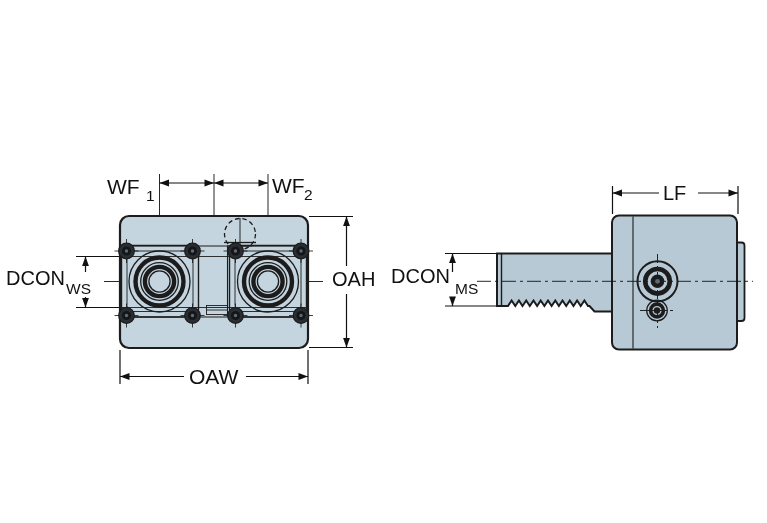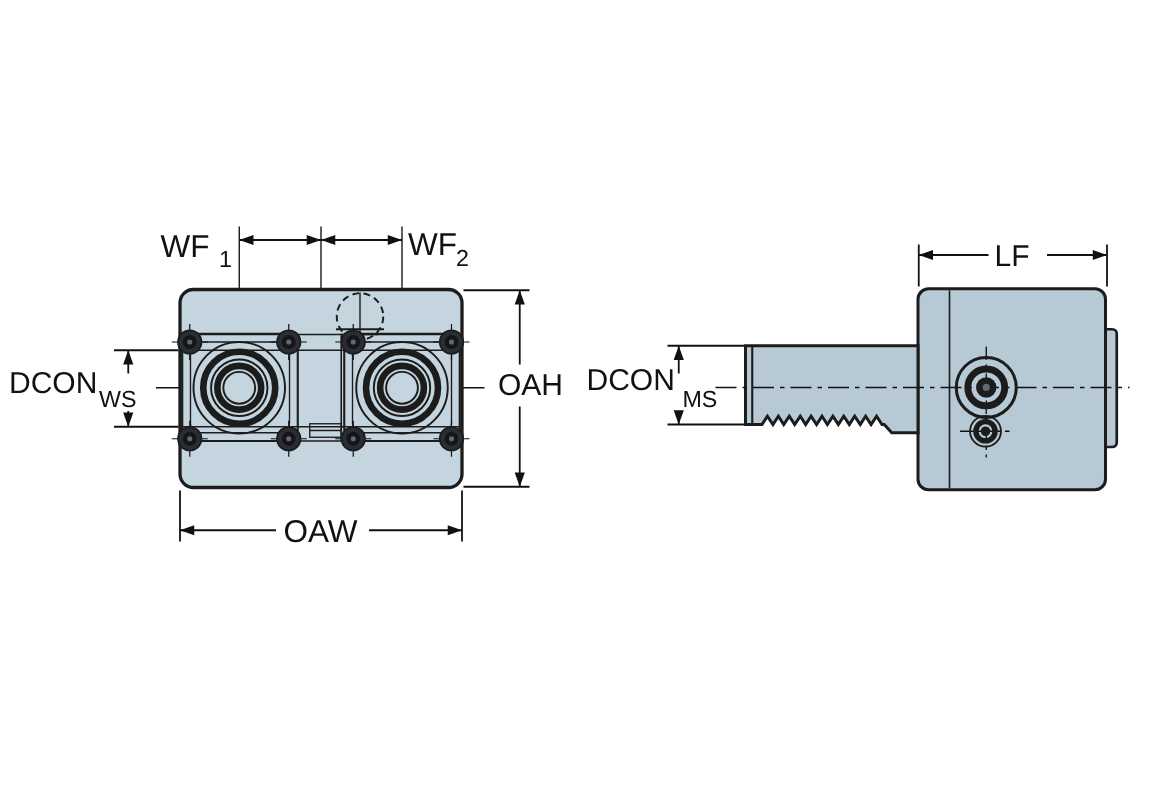--- a/index.html
+++ b/index.html
@@ -1,16 +1,16 @@
 <!DOCTYPE html>
 <html style="--background: #ffffff; --body-fill-front: #c5d5df; --body-fill-side: #b7c9d5; --outline: #1c1c1c; --dimension: #111111; --screw: #2a2e33; --screw-core: #14161a; --screw-center: #5e6a74; --text: #111111;"><head>
 <meta charset="utf-8">
 <style>
   html,body{margin:0;padding:0;background:var(--background,#fff);}
-  .stage{position:relative;width:767px;height:433px;background:var(--background,#fff);overflow:hidden;}
+  .stage{position:relative;width:767px;height:433px;background:var(--background,#fff);overflow:hidden;margin-top:23px;}
   svg{position:absolute;left:0;top:0;}
   
   .body-front{fill:var(--body-fill-front,#c5d5df);stroke:var(--outline,#1c1c1c);stroke-width:2.2;}
   .body-side{fill:var(--body-fill-side,#b7c9d5);stroke:var(--outline,#1c1c1c);stroke-width:2;}
   .ln{stroke:var(--outline,#1c1c1c);fill:none;}
   .w09{stroke-width:0.9;} .w11{stroke-width:1.1;} .w13{stroke-width:1.3;}
   .w14{stroke-width:1.4;} .w2{stroke-width:2;} .w44{stroke-width:4.4;} .w46{stroke-width:4.6;} .w36{stroke-width:3.6;}
   .dim{stroke:var(--dimension,#111);stroke-width:1.2;fill:none;}
   .cl{stroke:var(--dimension,#111);stroke-width:0.9;fill:none;}
   .dash{stroke-dasharray:4.5 3;}

